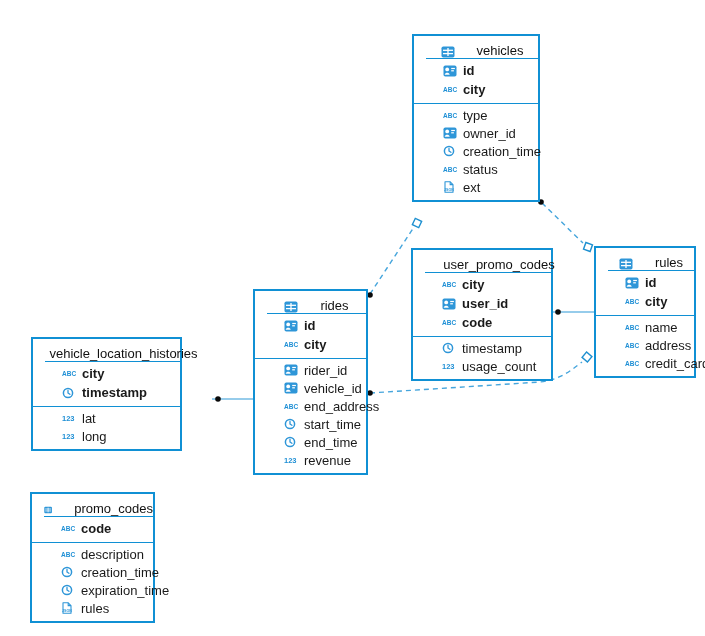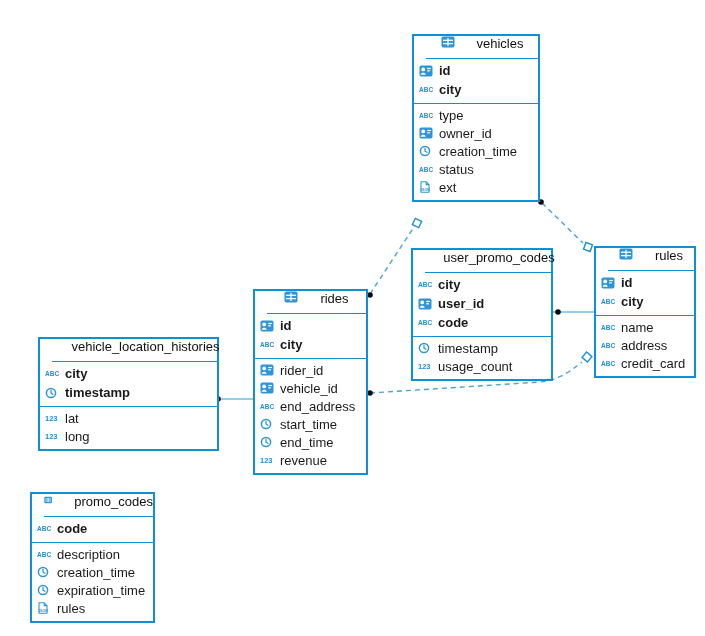--- a/index.html
+++ b/index.html
@@ -5,25 +5,25 @@
   html,body{margin:0;padding:0;background:#ffffff;}
   .canvas{position:relative;width:705px;height:636px;background:#fff;overflow:hidden;
           font-family:"Liberation Sans","DejaVu Sans",sans-serif;}
   svg.wires{position:absolute;left:0;top:0;width:705px;height:636px;z-index:1;}
   .conn{stroke:#2e9ad8;stroke-width:1.2;fill:none;}
   .dash{stroke:#45a5dc;stroke-width:1.4;stroke-dasharray:5 4;fill:none;}
   .dot{fill:#0a0a0a;}
   .dia{fill:#ffffff;stroke:#1e90d0;stroke-width:1.4;}
 
   .tbl{position:absolute;background:#fff;border:2px solid #1090d4;box-sizing:border-box;z-index:2;}
-  .thead{height:22px;display:flex;align-items:flex-start;justify-content:center;gap:22px;
+  .thead{height:22px;display:flex;align-items:flex-end;justify-content:center;gap:22px;
          border-bottom:1px solid #1090d4;font-size:13px;color:#111;white-space:nowrap;cursor:move;margin-left:12px;}
   .sec{padding:2px 0 4px 0;}
   .sec.keys{border-bottom:1px solid #1090d4;}
-  .row{display:flex;align-items:center;height:18px;padding:0 5px;font-size:13px;color:#1a1a1a;white-space:nowrap;}
+  .row{display:flex;align-items:center;height:18px;padding:0 5px;font-size:13px;color:#1a1a1a;white-space:nowrap;margin-left:24px;}
   .row.pk{height:19px;font-weight:700;}
   .ic{flex:0 0 18px;width:18px;display:flex;align-items:center;}
   .icsvg{display:block;}
   .ic-txt{font-size:6.5px;font-weight:700;color:#1e8fd5;font-family:"Liberation Sans",sans-serif;}
   .ic-num{font-size:7.5px;font-weight:600;color:#1e8fd5;}
   .lbl{margin-left:2px;}
   .hidden-defs{position:absolute;width:0;height:0;overflow:hidden;}
 </style>
 </head>
 <body>
@@ -308,21 +308,21 @@
       </div>
       <div class="row">
         <span class="ic">
             <span class="ic-num">123</span>
           </span>
         <span class="lbl">revenue</span>
       </div>
     </div>
   </div>
 
-  <div class="tbl" style="left:38px;top:337px;width:181px;">
+  <div class="tbl" style="left:31px;top:337px;width:151px;">
     <div class="thead">
       <svg class="icsvg" width="14" height="12">
           <use href="#sym-table"></use>
         </svg>
       <span class="tname">vehicle_location_histories</span>
     </div>
     <div class="sec keys">
       <div class="row pk">
         <span class="ic">
             <span class="ic-txt">ABC</span>

